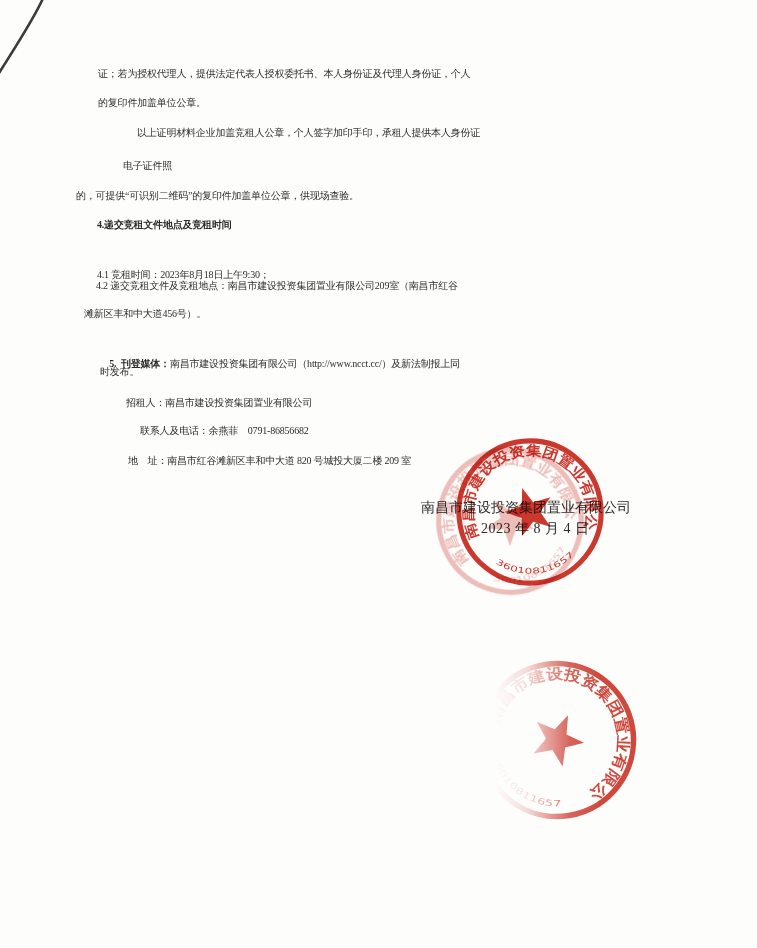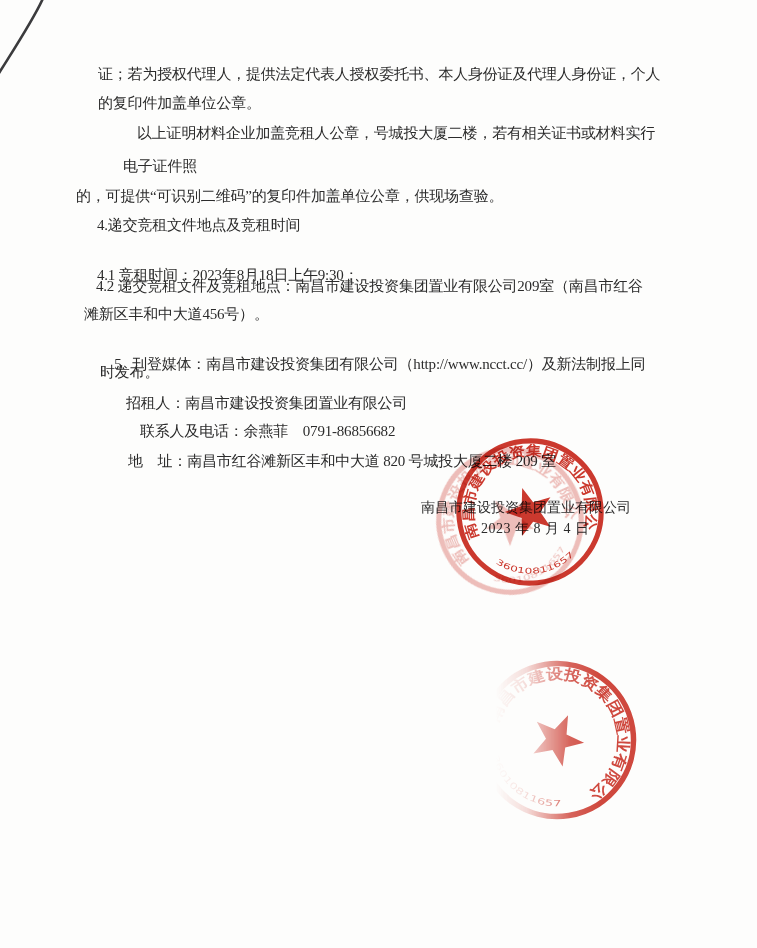--- a/index.html
+++ b/index.html
@@ -5,26 +5,26 @@
   html,body{margin:0;padding:0;}
   body{width:757px;height:948px;background:#ffffff;overflow:hidden;}
   .page{
     position:absolute;left:0;top:0;width:757px;height:948px;
     background:#fdfdfc;
     font-family:"Liberation Serif","DejaVu Serif",serif;
     color:#2b2b2b;
   }
   .line{
     position:absolute;
-    font-size:15px;
+    font-size:10px;
     letter-spacing:-0.2px;
     white-space:pre;
     line-height:20px;
   }
-  .bold{font-weight:normal;text-align:right;}
+  .bold{font-weight:bold;text-align:right;}
   
   .l1{left:98px;top:64px;}
   .l2{left:98px;top:93px;}
   .l3{left:137px;top:123px;}
   .l4{left:123px;top:156px;}
   .l5{left:76px;top:186px;}
   .l6{left:97px;top:215px;}
   .l7{left:97px;top:244px;margin-top:21px;}
   .l8{left:96px;top:276px;text-align:right;}
   .l9{left:84px;top:304px;}
@@ -55,21 +55,21 @@
 <body>
 
 <div class="page">
 
   <svg class="scan-line" viewBox="0 0 70 90">
     <path d="M44,-4 C36,16 12,52 -4,78" fill="none" stroke="#3b3b3d" stroke-width="2.6" stroke-linecap="round"></path>
   </svg>
 
   <div class="line l1">证；若为授权代理人，提供法定代表人授权委托书、本人身份证及代理人身份证，个人</div>
   <div class="line l2">的复印件加盖单位公章。</div>
-  <div class="line l3">以上证明材料企业加盖竞租人公章，号城投大厦二楼，若有相关证书或材料实行</div>
+  <div class="line l3">以上证明材料企业加盖竞租人公章，个人签字加印手印，承租人提供本人身份证</div>
   <div class="line l4">电子证件照</div>
   <div class="line l5">的，可提供“可识别二维码”的复印件加盖单位公章，供现场查验。</div>
   <div class="line l6 bold">4.递交竞租文件地点及竞租时间</div>
   <div class="line l7">4.1 竞租时间：2023年8月18日上午9:30；</div>
   <div class="line l8">4.2 递交竞租文件及竞租地点：南昌市建设投资集团置业有限公司209室（南昌市红谷</div>
   <div class="line l9">滩新区丰和中大道456号）。</div>
   <div class="line l10">
     <span class="bold">5.  刊登媒体：</span><span>南昌市建设投资集团有限公司（http://www.ncct.cc/）及新法制报上同</span>
   </div>
   <div class="line l11">时发布。</div>

